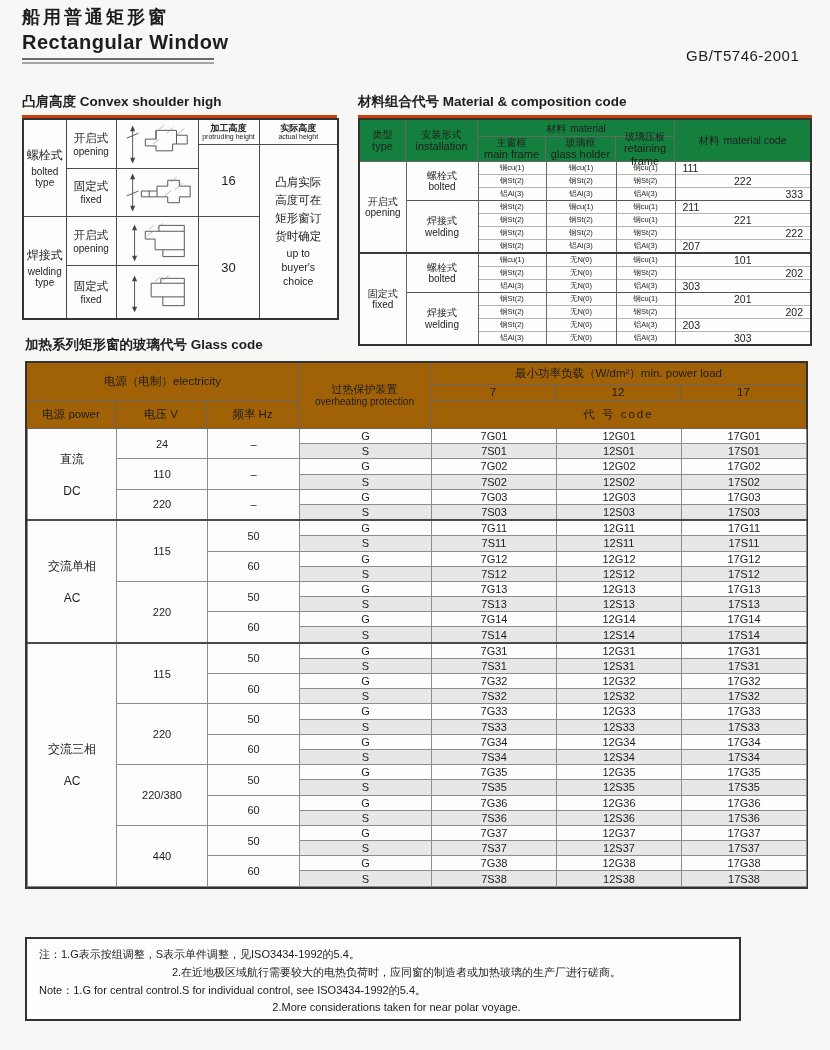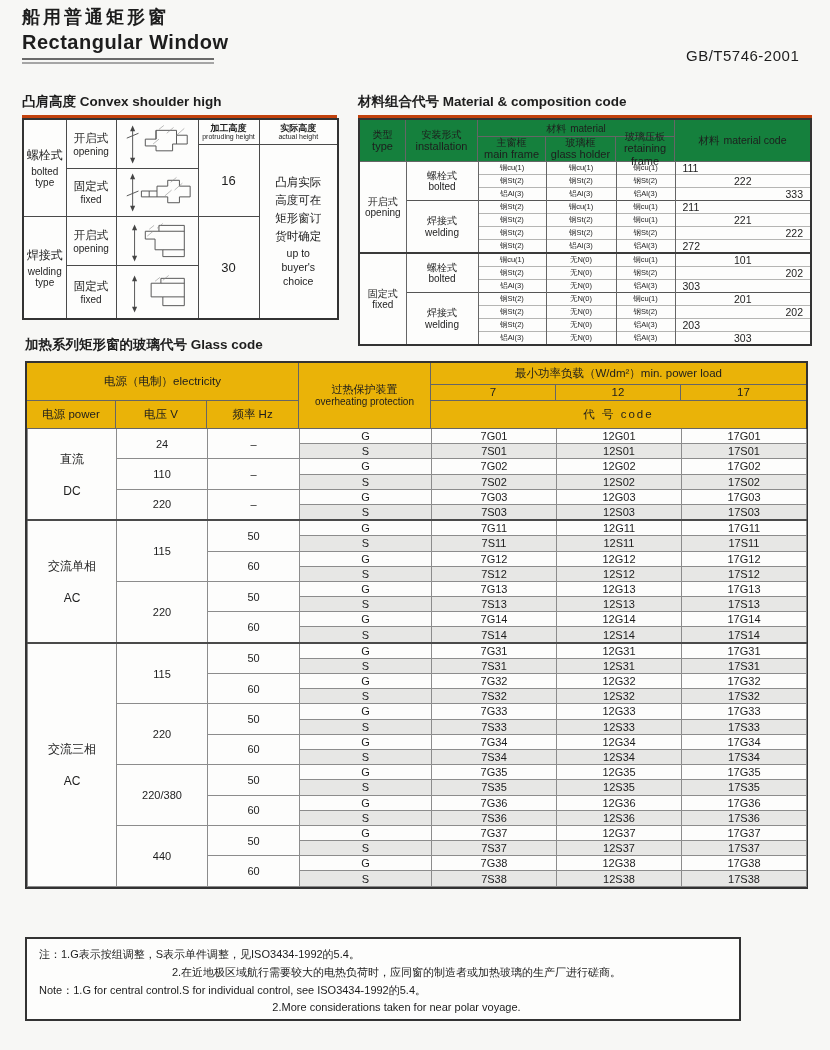--- a/index.html
+++ b/index.html
@@ -55,21 +55,21 @@
   .mat-body tr.mgroup td{border-top:2px solid #3a3a3a;}
   .mat-body tr:first-child td{border-top:none;}
   .mat-body td.mat-type{font-size:10px;line-height:1.15;}
   .mat-body td.mat-code{font-size:10.5px;}
   td.code-l{text-align:left !important;padding-left:7px !important;}
   td.code-c{text-align:center !important;}
   td.code-r{text-align:right !important;padding-right:7px !important;}
 
   
   .glass-wrap{position:absolute;left:25px;top:361px;width:783px;border:2px solid #333;background:#fdfdfc;box-sizing:border-box;}
-  .glass-header{display:grid;grid-template-columns:89px 91px 92px 132px 125px 125px 125px;grid-template-rows:22px 16px 28px;background:#eab308;}
+  .glass-header{display:grid;grid-template-columns:89px 91px 92px 132px 125px 125px 125px;grid-template-rows:22px 16px 28px;background:#a16207;}
   .gh{border-right:1px solid #666;border-bottom:1px solid #666;display:flex;flex-direction:column;justify-content:center;align-items:center;font-size:11.5px;line-height:1.15;text-align:center;}
   .gh .en{font-size:10px;}
   .gh-elec{grid-column:1/4;grid-row:1/3;}
   .gh-power{grid-column:1;grid-row:3;}
   .gh-volt{grid-column:2;grid-row:3;}
   .gh-freq{grid-column:3;grid-row:3;}
   .gh-prot{grid-column:4;grid-row:1/4;font-size:11px;}
   .gh-load{grid-column:5/8;grid-row:1;border-right:none;}
   .gh-7{grid-column:5;grid-row:2;}
   .gh-12{grid-column:6;grid-row:2;}
@@ -302,21 +302,21 @@
           <tr>
             <td>钢St(2)</td>
             <td>钢St(2)</td>
             <td>钢St(2)</td>
             <td class="mat-code code-r">222</td>
           </tr>
           <tr>
             <td>钢St(2)</td>
             <td>铝Al(3)</td>
             <td>铝Al(3)</td>
-            <td class="mat-code code-l">272</td>
+            <td class="mat-code code-l">207</td>
           </tr>
           <tr class="mgroup">
             <td class="mat-type" rowspan="7">
               <div>固定式</div>
               <div>fixed</div>
             </td>
             <td class="mat-type" rowspan="3">
               <div>螺栓式</div>
               <div>bolted</div>
             </td>

